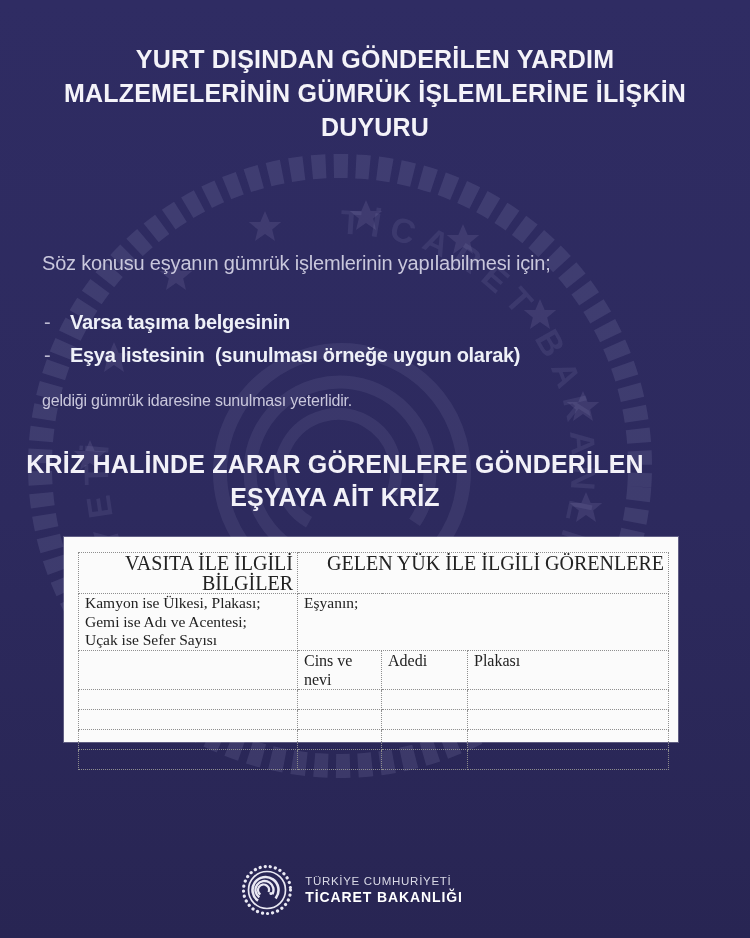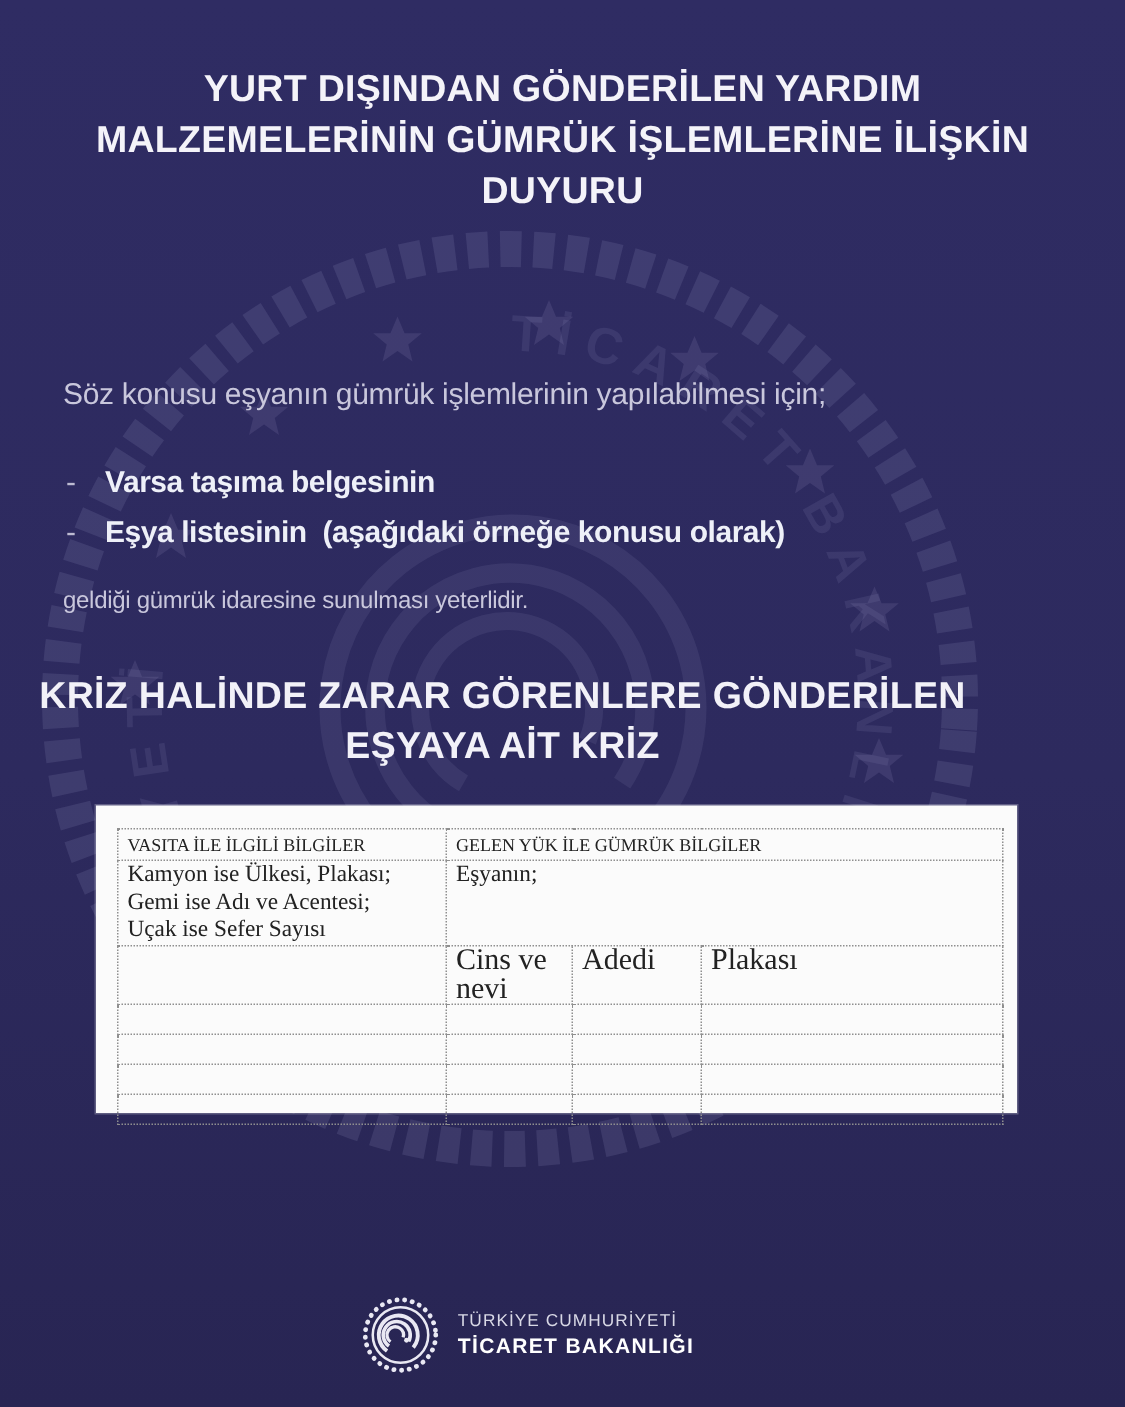--- a/index.html
+++ b/index.html
@@ -62,24 +62,24 @@
     width: 590px;
     font-family: "Liberation Serif", serif;
     color: #222222;
   }
   .doc-table td {
     border: 1px dotted #8f8f8f;
     padding: 0 4px 0 6px;
     vertical-align: top;
     overflow: hidden;
   }
-  .doc-table tr.r-head td { height: 20px; font-size: 12px; line-height: 20px; }
+  .doc-table tr.r-head td { height: 20px; font-size: 20px; line-height: 20px; text-align: right; }
   .doc-table tr.r-desc td { height: 55px; font-size: 15.5px; }
   .doc-table tr.r-desc .cell-line { line-height: 18.5px; }
-  .doc-table tr.r-sub td { height: 19px; font-size: 20px; line-height: 19px; }
+  .doc-table tr.r-sub td { height: 19px; font-size: 16px; line-height: 19px; }
   .doc-table tr.r-empty td { height: 19px; }
   .footer {
     position: absolute; left: 0; top: 864px; width: 704px;
     display: flex; align-items: center; justify-content: center; gap: 12px;
   }
   .footer-emblem { width: 52px; height: 52px; flex: 0 0 52px; }
   .footer-org-1 {
     color: #d9d9e6; font-size: 11.5px; letter-spacing: 0.7px; line-height: 15px;
   }
   .footer-org-2 {
@@ -130,21 +130,21 @@
 
   <div class="intro">Söz konusu eşyanın gümrük işlemlerinin yapılabilmesi için;</div>
 
   <div class="bullets">
     <div class="bullet-row">
       <span class="bullet-dash">-</span>
       <span class="bullet-text">Varsa taşıma belgesinin</span>
     </div>
     <div class="bullet-row">
       <span class="bullet-dash">-</span>
-      <span class="bullet-text">Eşya listesinin  (aşağıdaki örneğe konusu olarak)</span>
+      <span class="bullet-text">Eşya listesinin  (sunulması örneğe uygun olarak)</span>
     </div>
   </div>
 
   <div class="outro">geldiği gümrük idaresine sunulması yeterlidir.</div>
 
   <div class="list-title">
     <div>KRİZ HALİNDE ZARAR GÖRENLERE GÖNDERİLEN</div>
     <div>EŞYAYA AİT KRİZ</div>
   </div>
 
@@ -152,21 +152,21 @@
     <table class="doc-table">
       <colgroup>
         <col style="width:219px">
           <col style="width:84px">
           <col style="width:86px">
           <col style="width:201px">
       </colgroup>
       <tbody>
         <tr class="r-head">
           <td>VASITA İLE İLGİLİ BİLGİLER</td>
-          <td colspan="3">GELEN YÜK İLE GÜMRÜK BİLGİLER</td>
+          <td colspan="3">GELEN YÜK İLE İLGİLİ GÖRENLERE</td>
         </tr>
         <tr class="r-desc">
           <td>
             <div class="cell-line">Kamyon ise Ülkesi, Plakası;</div>
             <div class="cell-line">Gemi ise Adı ve Acentesi;</div>
             <div class="cell-line">Uçak ise Sefer Sayısı</div>
           </td>
           <td colspan="3">Eşyanın;</td>
         </tr>
         <tr class="r-sub">

